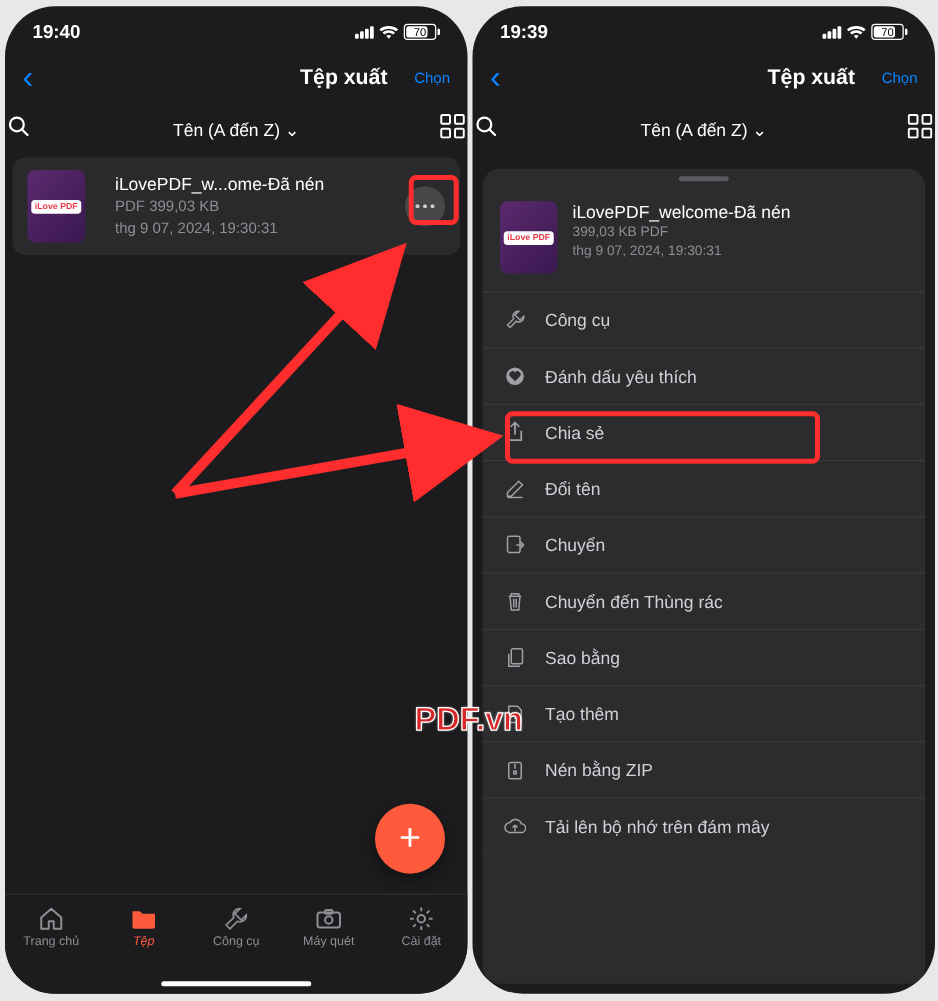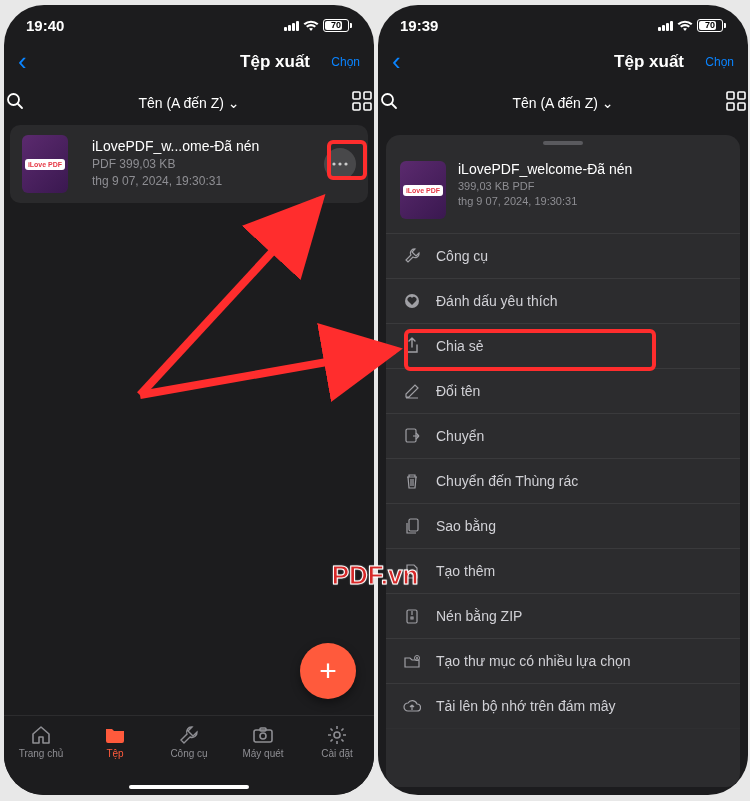--- a/index.html
+++ b/index.html
@@ -34,22 +34,22 @@
   .statusbar .right-icons { display: flex; align-items: center; gap: 4px; }
   .signal { display:flex; align-items:flex-end; gap:1px; }
   .signal span { width:3px; background:#fff; border-radius:1px; }
   .signal span:nth-child(1){height:4px;} .signal span:nth-child(2){height:6px;}
   .signal span:nth-child(3){height:8px;} .signal span:nth-child(4){height:10px;}
   .battery {
     display:flex; align-items:center; gap:1px;
   }
   .battery-body {
     width:26px; height:13px; border:1px solid #fff; border-radius:3px;
-    position:relative; display:flex; align-items:flex-start; justify-content:center;
-    font-size:9px; font-weight:700; color:#000;
+    position:relative; display:flex; align-items:flex-end; justify-content:center;
+    font-size:9px; font-weight:400; color:#000;
   }
   .battery-fill { position:absolute; left:1px; top:1px; bottom:1px; width:70%; background:#fff; border-radius:2px; }
   .battery-text { position:relative; z-index:1; }
   .battery-tip { width:2px; height:5px; background:#fff; border-radius:0 1px 1px 0; }
   .navbar {
     display:flex; align-items:center; justify-content:space-between;
     padding: 8px 14px;
   }
   .back-chev { color:#0a84ff; font-size:26px; font-weight:300; width:30px;}
   .title { color:#fff; font-size:17px; font-weight:700; flex:1; text-align:right; }
@@ -88,21 +88,21 @@
     background:#ff5a3c; color:#fff; font-size:30px; font-weight:300;
     display:flex; align-items:center; justify-content:center;
     box-shadow:0 4px 10px rgba(0,0,0,0.4);
   }
   .tabbar {
     position:absolute; bottom:0; left:0; right:0; height:80px;
     display:flex; justify-content:space-around; align-items:flex-start;
     padding-top:8px; background:#1c1c1e; border-top:1px solid #2c2c2e;
   }
   .tab { display:flex; flex-direction:column; align-items:center; gap:2px; color:#8e8e93; font-size:10px; width:60px;}
-  .tab.active { color:#ff5a3c; }
+  .tab.active { color:#ff5a3c;font-style:italic; }
   .tab-icon { font-size:20px; height:22px; display:flex; align-items:center; justify-content:center; }
   .home-ind { position:absolute; bottom:6px; left:50%; transform:translateX(-50%); width:120px; height:4px; background:#fff; border-radius:3px; }
 
   
   .sheet {
     position:absolute; left:8px; right:8px; top:130px; bottom:8px;
     background:#2c2c2e; border-radius:14px; overflow:hidden;
     display:flex; flex-direction:column;
   }
   .sheet-head { display:flex; justify-content:center; padding:6px 0; }
@@ -374,30 +374,20 @@
       </div>
       <div class="menu-item tight">
         <div class="menu-icon">
             <svg width="14" height="17" viewBox="0 0 14 17">
               <rect x="2" y="2" width="10" height="13" rx="1.5" stroke="#a0a0a5" stroke-width="1.2" fill="none"></rect>
               <path d="M7 3 V7 M6 9 H8 V11 H6 Z" stroke="#a0a0a5" stroke-width="1.2" fill="none"></path>
             </svg>
           </div>
         <span>Nén bằng ZIP</span>
       </div>
-      <div class="menu-item tight">
-        <div class="menu-icon">
-            <svg width="18" height="15" viewBox="0 0 18 15">
-              <path d="M2 4 H7 L9 6 H16 V13 H2 Z" stroke="#a0a0a5" stroke-width="1.2" fill="none"></path>
-              <circle cx="14" cy="4" r="2.5" stroke="#a0a0a5" stroke-width="1" fill="none"></circle>
-              <path d="M14 3 V5 M13 4 H15" stroke="#a0a0a5" stroke-width="1"></path>
-            </svg>
-          </div>
-        <span>Tạo thư mục có nhiều lựa chọn</span>
-      </div>
       <div class="menu-item">
         <div class="menu-icon">
             <svg width="18" height="14" viewBox="0 0 18 14">
               <path d="M5 12 A4 4 0 0 1 5 4 A5 5 0 0 1 14 5 A3 3 0 0 1 14 12 H5 M9 11 V6 M9 6 L7 8 M9 6 L11 8" stroke="#a0a0a5" stroke-width="1.2" fill="none"></path>
             </svg>
           </div>
         <span>Tải lên bộ nhớ trên đám mây</span>
       </div>
     </div>
   </div>

